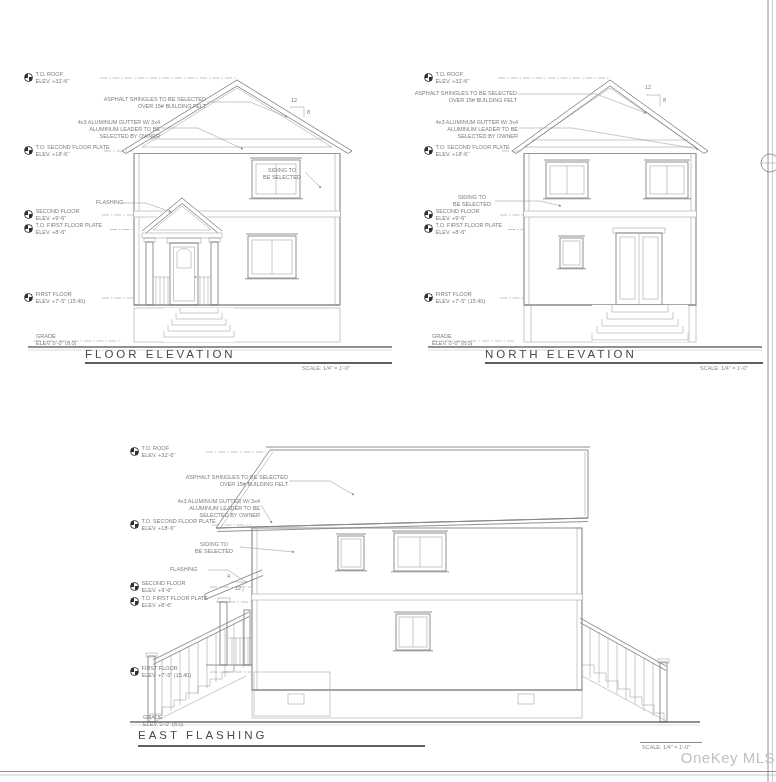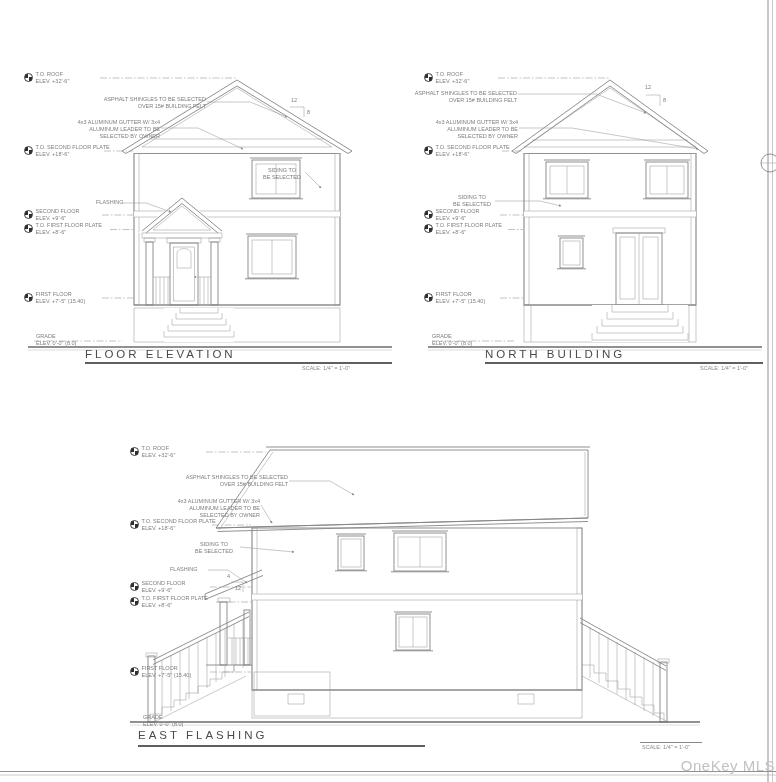--- a/index.html
+++ b/index.html
@@ -17,21 +17,21 @@
   .ta-c{text-align:center}
   .lvl{position:absolute;display:flex;gap:2.5px;align-items:center}
   .mk{flex:0 0 auto;width:9px;height:9px;border-radius:50%;border:1px solid #3c3c3c;
       background:conic-gradient(#fff 0 90deg,#2f2f2f 90deg 180deg,#fff 180deg 270deg,#2f2f2f 270deg 360deg)}
   .lvl .tt{font-size:5.5px;line-height:1.22;color:#7e7e7e;white-space:nowrap}
   .title{position:absolute;font-size:11.5px;letter-spacing:3px;color:#4a4a4a;white-space:nowrap}
   .rule{position:absolute;height:1.5px;background:#5f5f5f}
   .thin{position:absolute;height:1px;background:#8a8a8a}
   .scale{position:absolute;font-size:5.5px;color:#8a8a8a;white-space:nowrap}
   .pitch{position:absolute;font-size:5.5px;color:#7e7e7e;white-space:nowrap}
-  .wm{position:absolute;right:1px;bottom:8px;font-size:15px;color:#c2c2c2;letter-spacing:.5px;z-index:5}
+  .wm{position:absolute;right:1px;bottom:16px;font-size:15px;color:#c2c2c2;letter-spacing:.5px;z-index:5}
 </style>
 </head>
 <body>
 
 <div class="sheet">
 
 <svg class="lines" width="776" height="782" viewBox="0 0 776 782">
   <defs>
     <pattern id="hs" width="4" height="3.2" patternUnits="userSpaceOnUse">
       <path d="M0,.4 H4" stroke="#c4c4c4" stroke-width=".5"></path>
@@ -305,21 +305,21 @@
         <i>FIRST FLOOR</i>
         <i>ELEV. +7'-5" (15.40)</i>
       </span>
 </div>
 <div class="lbl" style="left:432px;top:333px">
   <i>GRADE</i>
       <i>ELEV. 0'-0" (8.0)</i>
 </div>
 <span class="pitch" style="left:645px;top:84px">12</span>
 <span class="pitch" style="left:663px;top:97px">8</span>
-<div class="title" style="left:485px;top:348px">NORTH BUILDING</div>
+<div class="title" style="left:485px;top:348px">NORTH ELEVATION</div>
 <div class="rule" style="left:485px;top:362px;width:278px"></div>
 <div class="scale" style="left:700px;top:365px">SCALE: 1/4" = 1'-0"</div>
 
 <div class="lvl" style="left:130px;top:445px">
   <span class="mk"></span>
   <span class="tt">
         <i>T.O. ROOF</i>
         <i>ELEV. +32'-6"</i>
       </span>
 </div>

